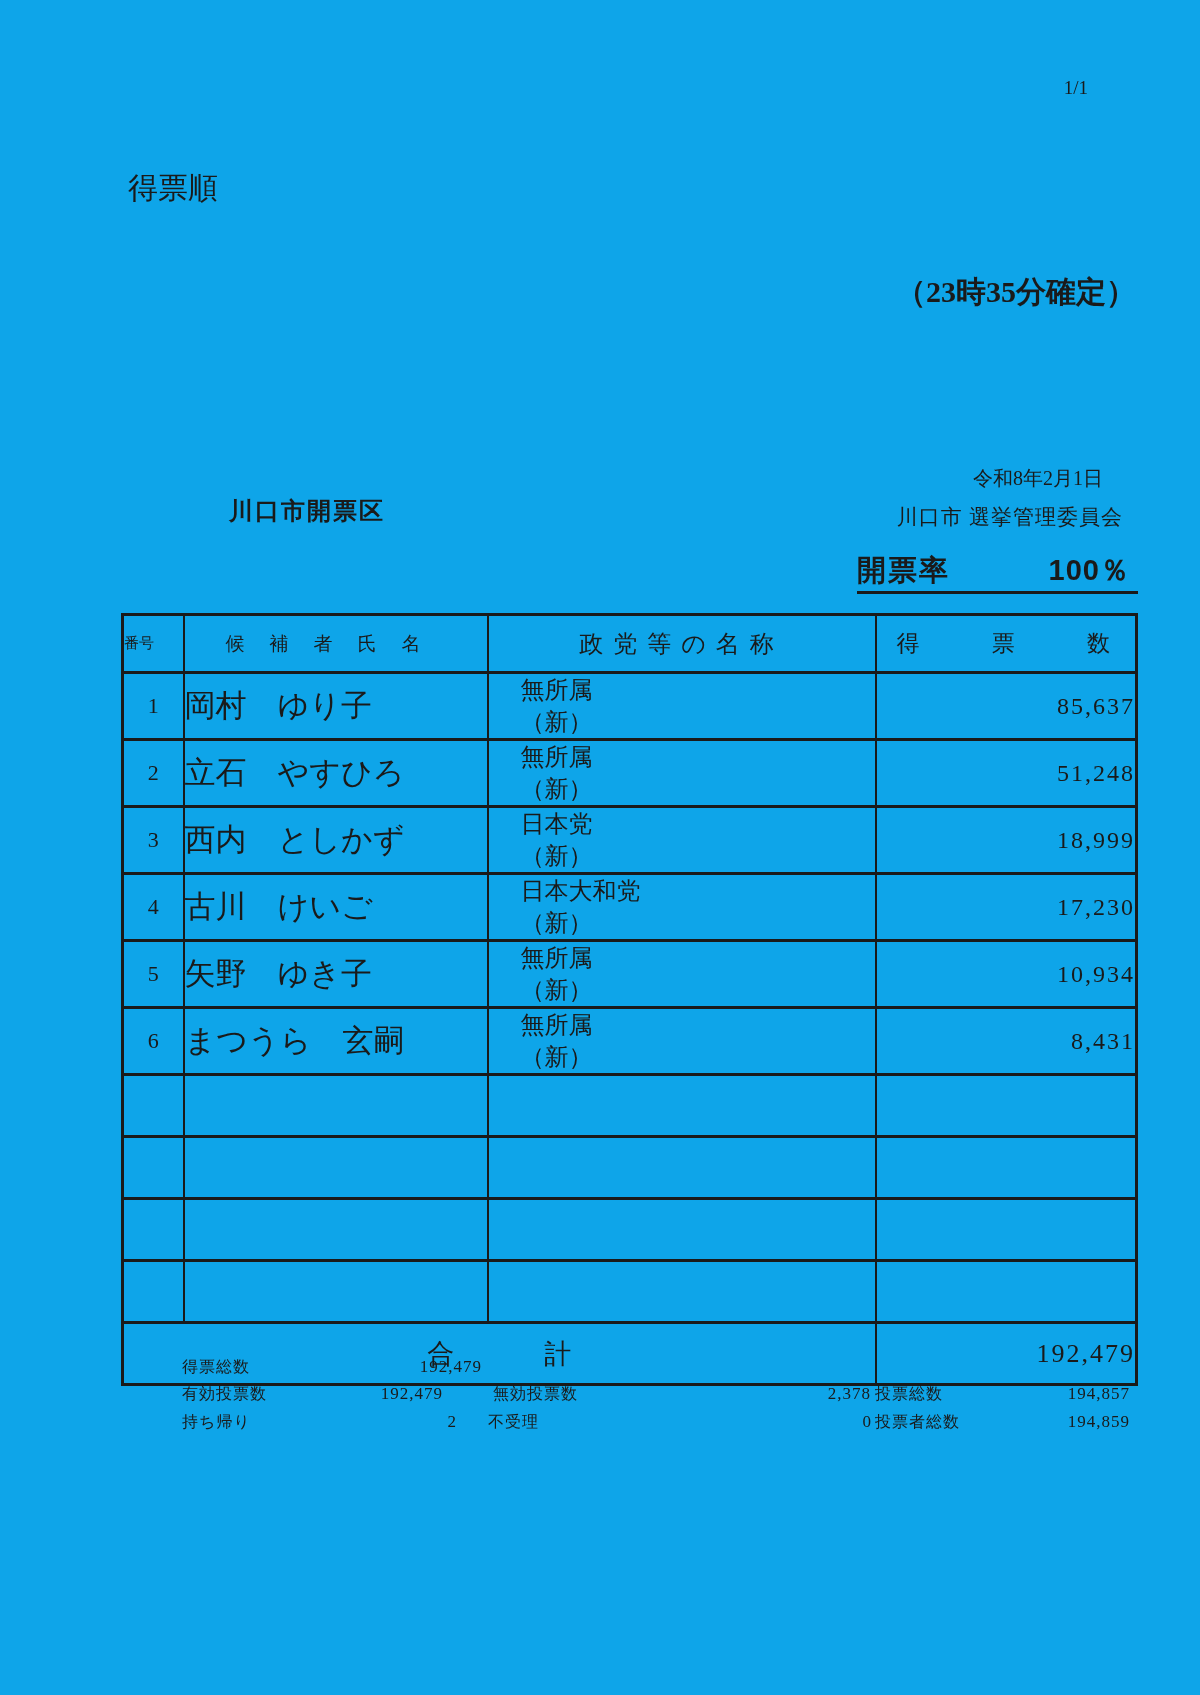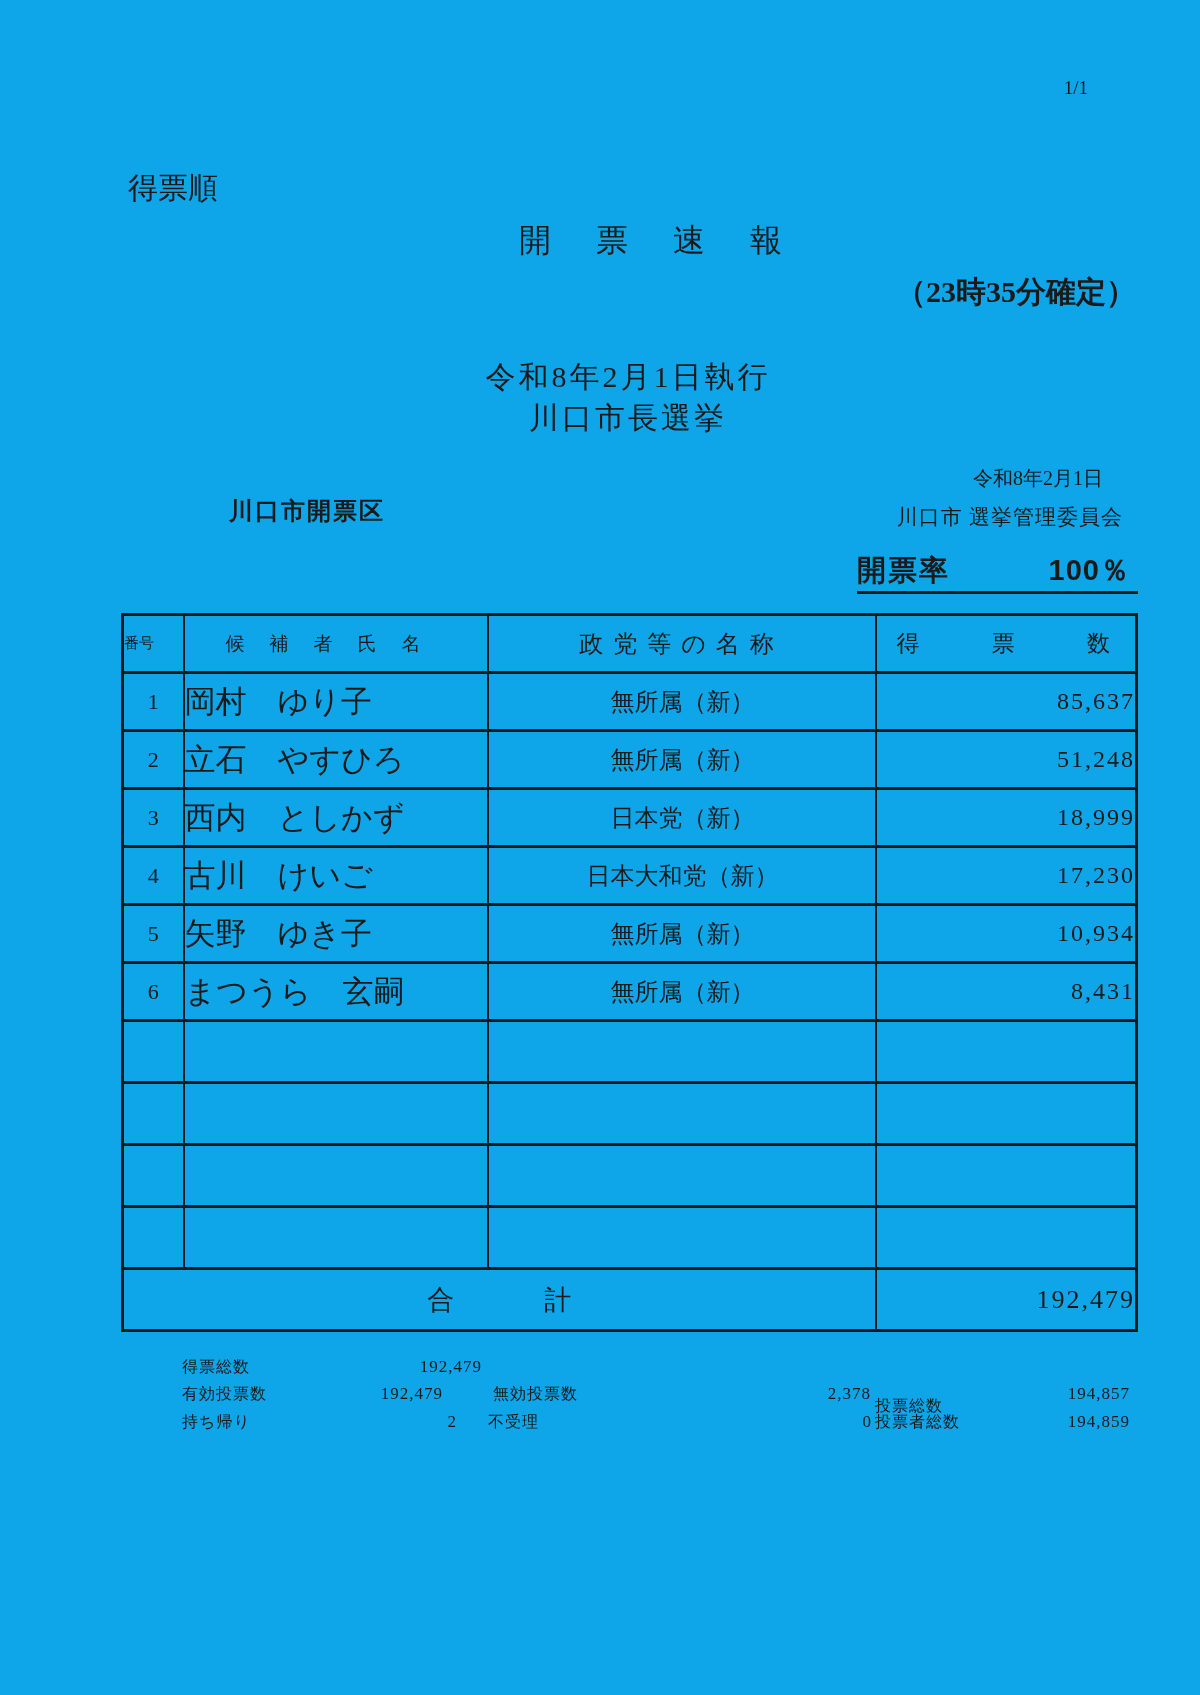--- a/index.html
+++ b/index.html
@@ -56,47 +56,42 @@
   tr.emptyrow{height:62px;}
   tr.totalrow{height:62px;}
 
   th.h-no{font-size:15px;text-align:left;}
   th.h-cand{font-size:19px;letter-spacing:25px;padding-left:25px;text-align:center;}
   th.h-party{font-size:24px;letter-spacing:10px;padding-left:10px;text-align:center;}
   th.h-votes div{display:flex;justify-content:space-between;padding:0 25px 0 20px;font-size:23px;}
 
   td.c-no{text-align:center;font-size:22px;}
   td.c-cand{padding-left:16px;font-size:31px;}
-  td.c-party div{display:flex;justify-content:center;padding-left:16px;padding-right:14px;}
+  td.c-party div{display:flex;justify-content:center;padding-left:32px;padding-right:14px;flex-direction:column;}
   td.c-votes{text-align:right;padding-right:8px;letter-spacing:2px;}
 
   td.c-total-label div{display:flex;justify-content:center;gap:90px;font-size:27px;}
   td.c-total-votes{text-align:right;padding-right:8px;font-size:26px;letter-spacing:2px;}
 
   .sum{position:absolute;line-height:1.15;}
   .sum.lab{font-size:16px;letter-spacing:1px;}
   .sum.val{font-size:17px;letter-spacing:1px;}
 </style>
 </head>
 <body>
 
 <div id="page">
 
   <div class="abs pageno serif">1/1</div>
 
   <div class="abs sort-order serif">得票順</div>
 
-  <div class="abs center-band doc-title serif">開票速報</div>
 
   <div class="abs finalized serif">（23時35分確定）</div>
 
-  <div class="abs center-band election-block serif">
-    <div>令和8年2月1日執行</div>
-    <div>川口市長選挙</div>
-  </div>
 
   <div class="abs report-date serif">令和8年2月1日</div>
 
   <div class="abs district sans">川口市開票区</div>
 
   <div class="abs commission serif">川口市 選挙管理委員会</div>
 
   <div class="abs rate-bar sans">
     <span class="rate-label">開票率</span>
     <span class="rate-value">100％</span>
@@ -227,21 +222,21 @@
   </tbody>
     </table>
 
   <span class="sum lab" style="left:182px;top:1358px;">得票総数</span>
   <span class="sum val" style="right:718px;top:1357px;">192,479</span>
 
   <span class="sum lab" style="left:182px;top:1385px;">有効投票数</span>
   <span class="sum val" style="right:757px;top:1384px;">192,479</span>
   <span class="sum lab" style="left:487px;top:1385px;margin-left:6px;">無効投票数</span>
   <span class="sum val" style="right:329px;top:1384px;">2,378</span>
-  <span class="sum lab" style="left:875px;top:1385px;margin-top:12px;">投票総数</span>
+  <span class="sum lab" style="left:875px;top:1385px;">投票総数</span>
   <span class="sum val" style="right:70px;top:1384px;">194,857</span>
 
   <span class="sum lab" style="left:182px;top:1413px;">持ち帰り</span>
   <span class="sum val" style="right:743px;top:1412px;">2</span>
   <span class="sum lab" style="left:488px;top:1413px;">不受理</span>
   <span class="sum val" style="right:328px;top:1412px;">0</span>
   <span class="sum lab" style="left:875px;top:1413px;">投票者総数</span>
   <span class="sum val" style="right:70px;top:1412px;">194,859</span>
 
 </div>

